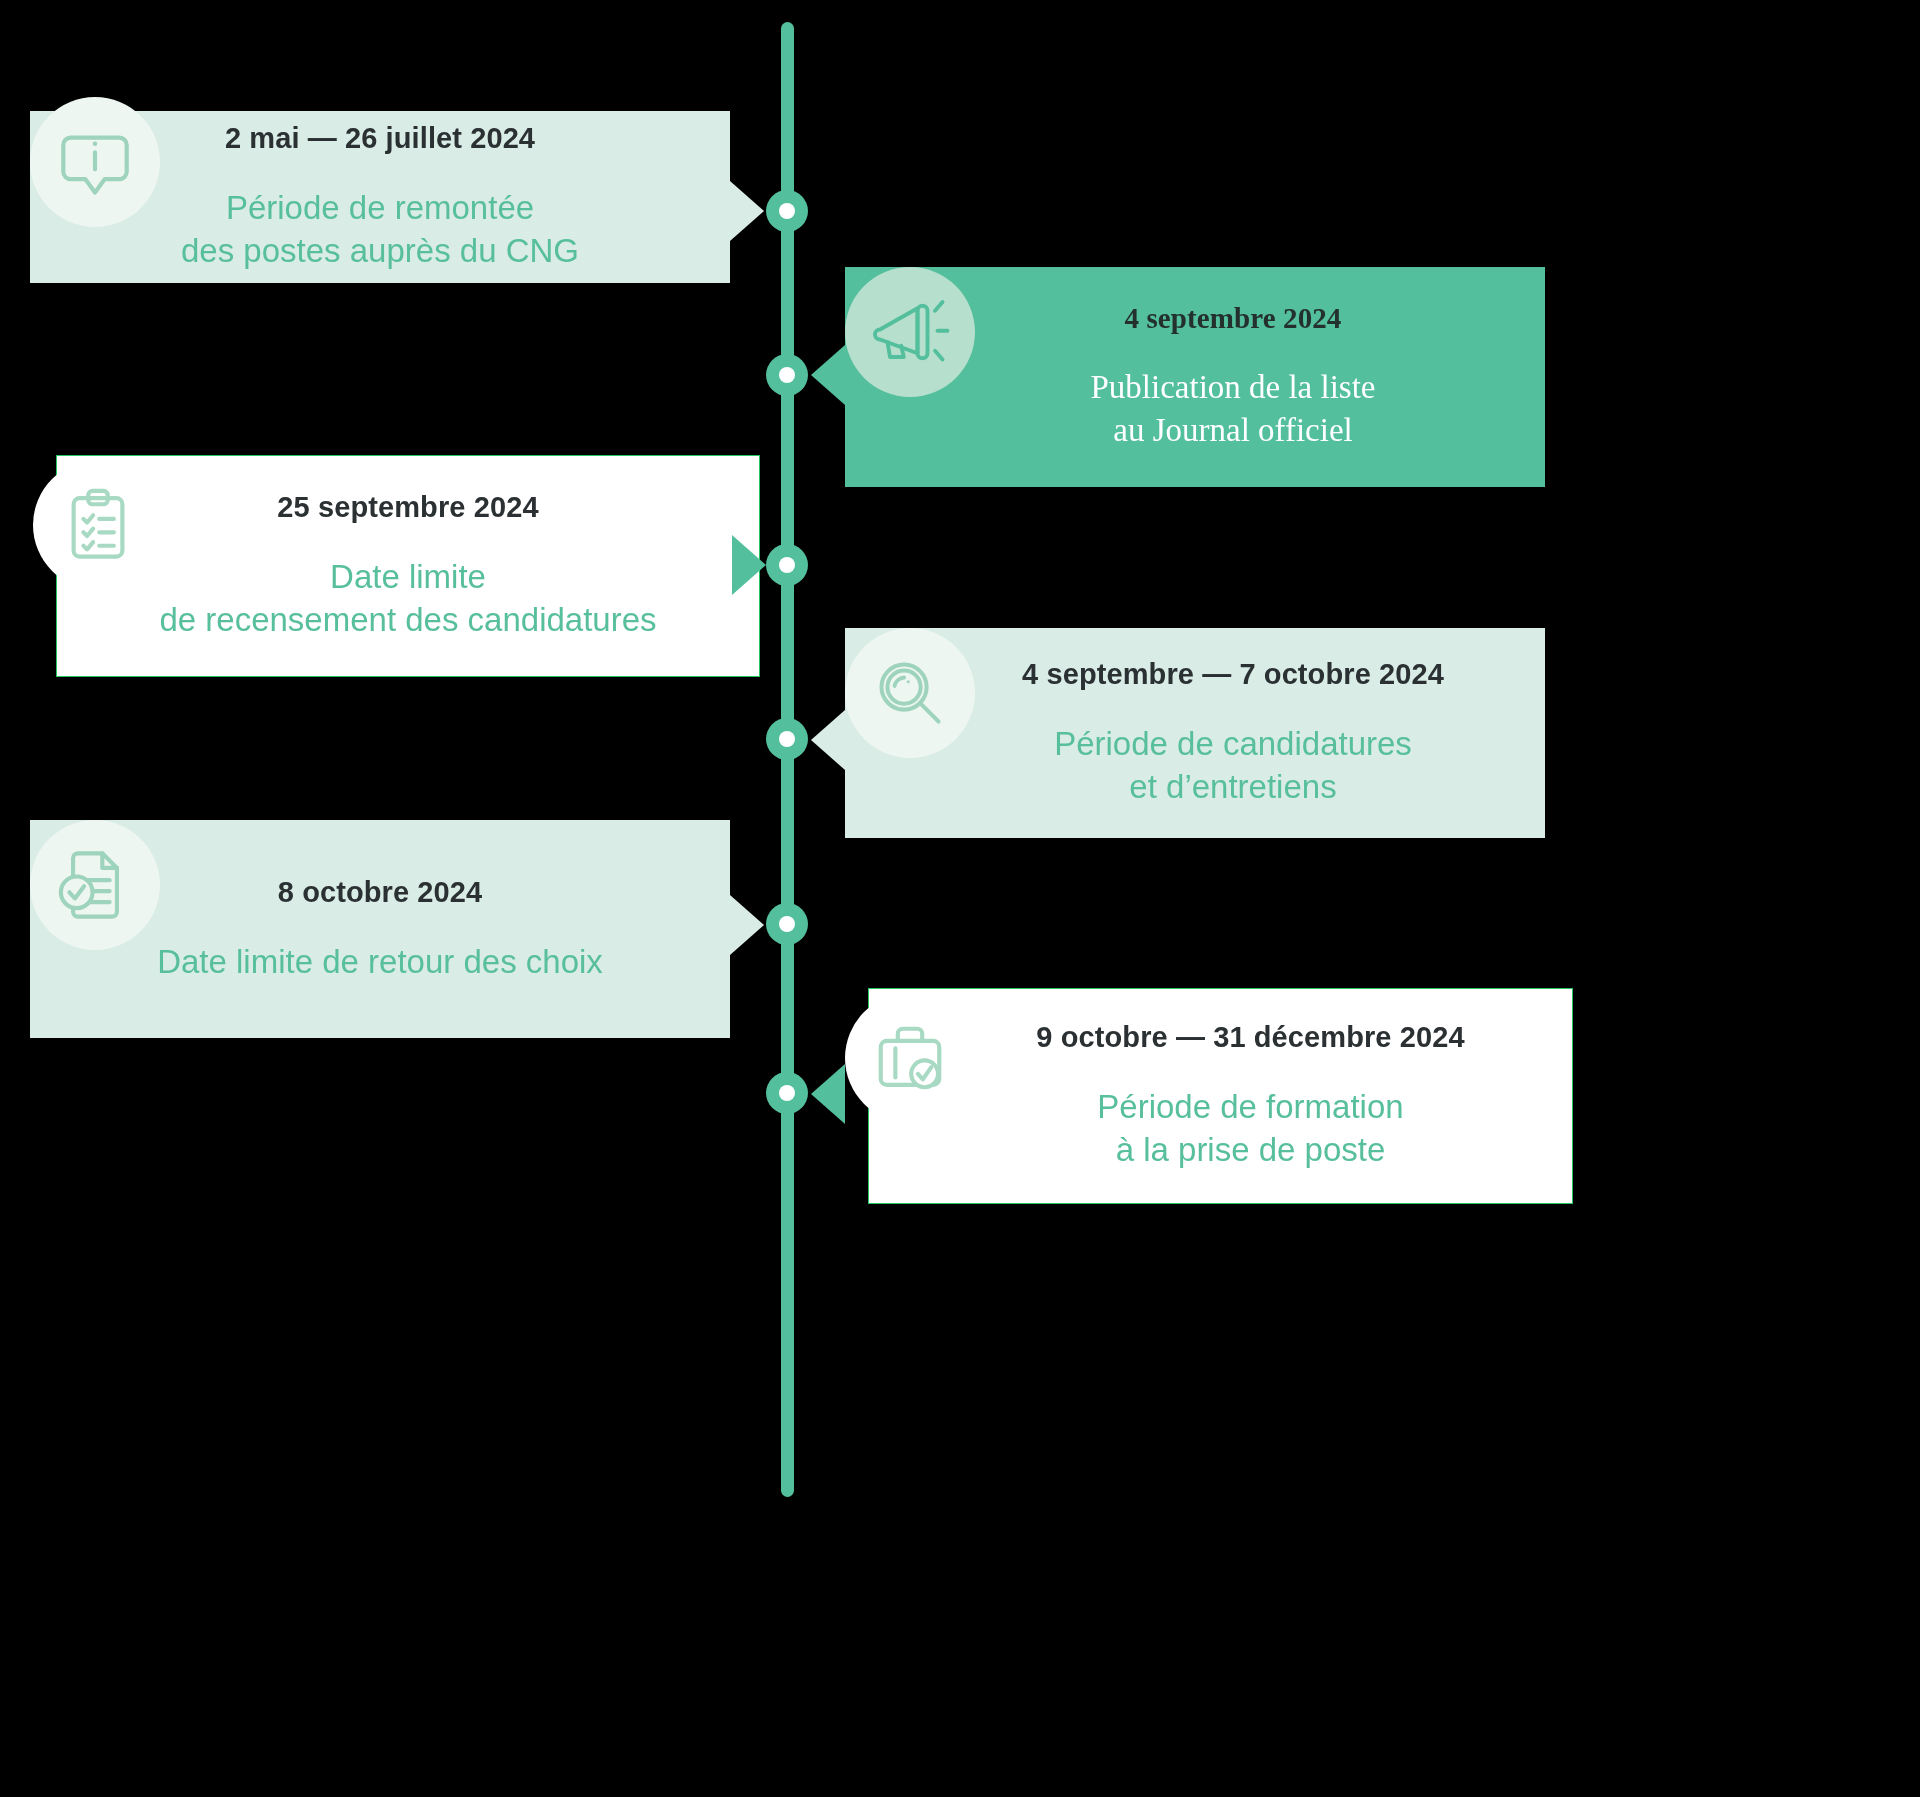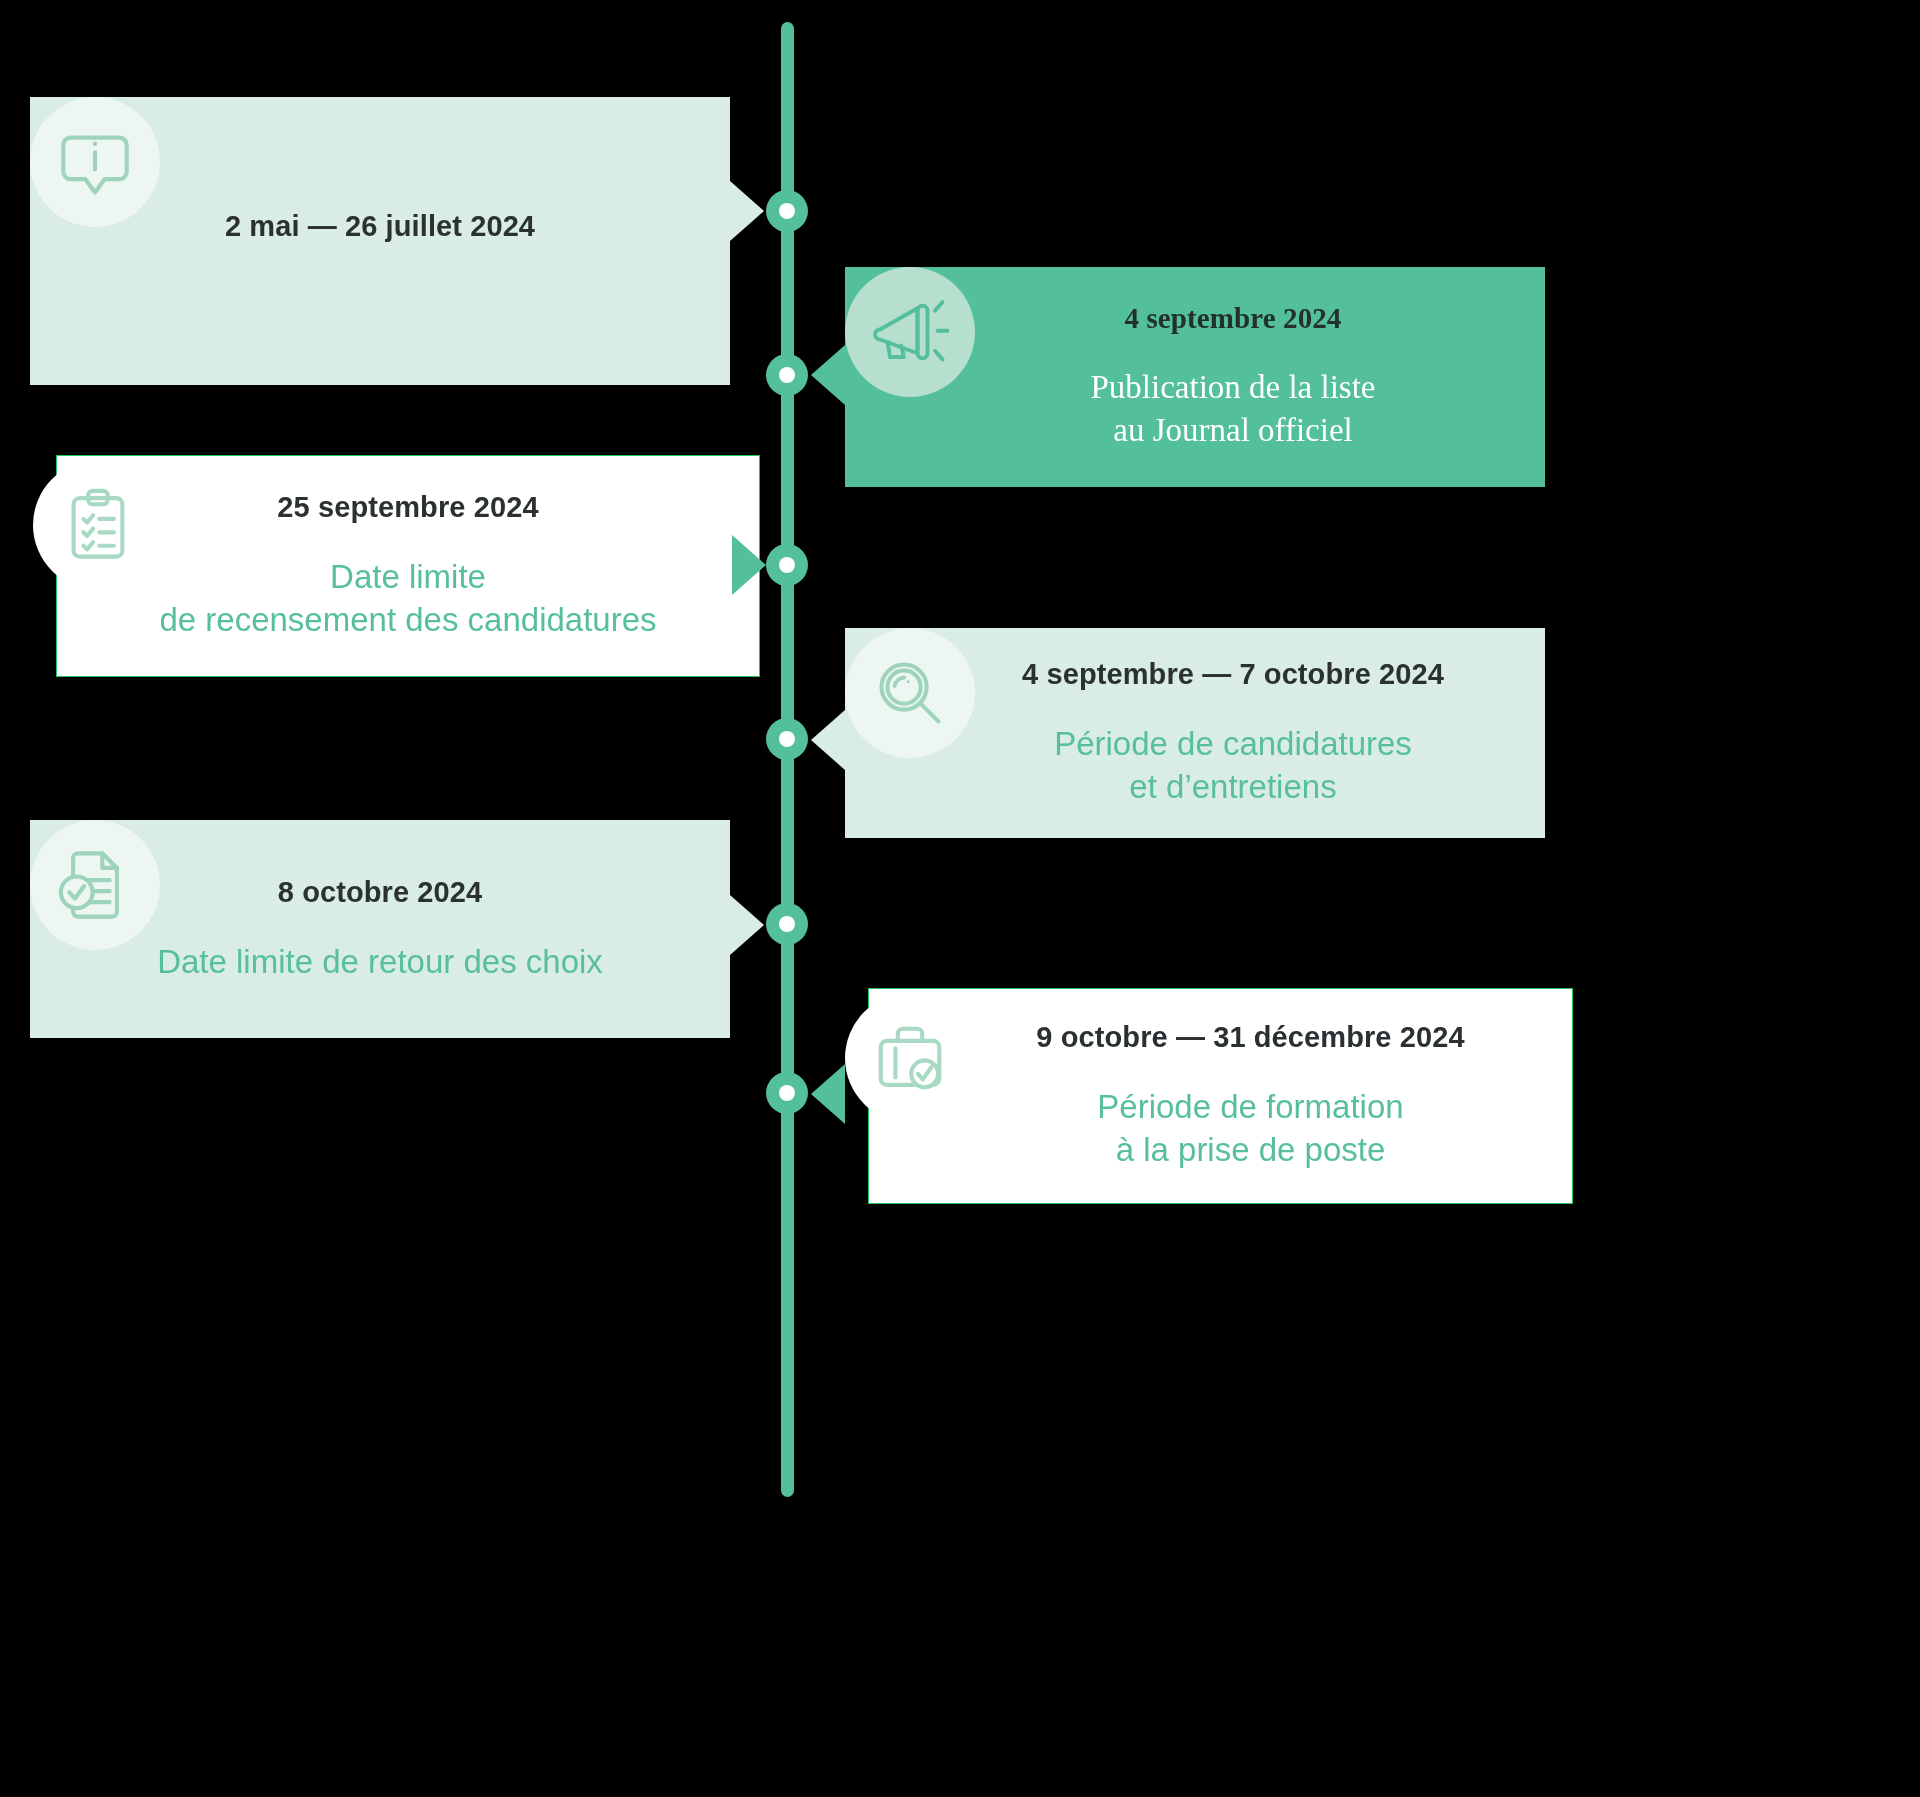--- a/index.html
+++ b/index.html
@@ -80,23 +80,27 @@
     font-size:36px;font-weight:bold;color:#ffffff;letter-spacing:.6px;margin:0;line-height:1.2;
   }
 </style>
 </head>
 <body>
 
 <div class="stage">
 
   <div class="spine"></div>
 
-  <div class="card v-mint" style="left:30px;top:97px;width:700px;height:288px;">
+  <div class="card v-mint" style="left:30px;top:111px;width:700px;height:172px;">
     <div class="body">
       <div class="date">2 mai — 26 juillet 2024</div>
+      <div class="desc">
+        <span>Période de remontée</span><br>
+        <span>des postes auprès du CNG</span>
+      </div>
     </div>
   </div>
   <div class="medallion" style="left:30px;top:97px;width:130px;height:130px;background:#eef6f2;">
     <svg width="78" height="78" viewBox="0 0 64 64" fill="none" stroke="#9ed3bd" stroke-width="3.4" stroke-linecap="round" stroke-linejoin="round">
       <path d="M12 12h40a6 6 0 0 1 6 6v22a6 6 0 0 1-6 6H40l-8 11-8-11H12a6 6 0 0 1-6-6V18a6 6 0 0 1 6-6z"></path>
       <line x1="32" y1="24" x2="32" y2="38"></line>
       <circle cx="32" cy="17" r="1.9" fill="#9ed3bd" stroke="none"></circle>
     </svg>
   </div>
   <div class="arrow arrow-right" style="left:730px;top:181px;border-left:34px solid #d9ece5;"></div>

